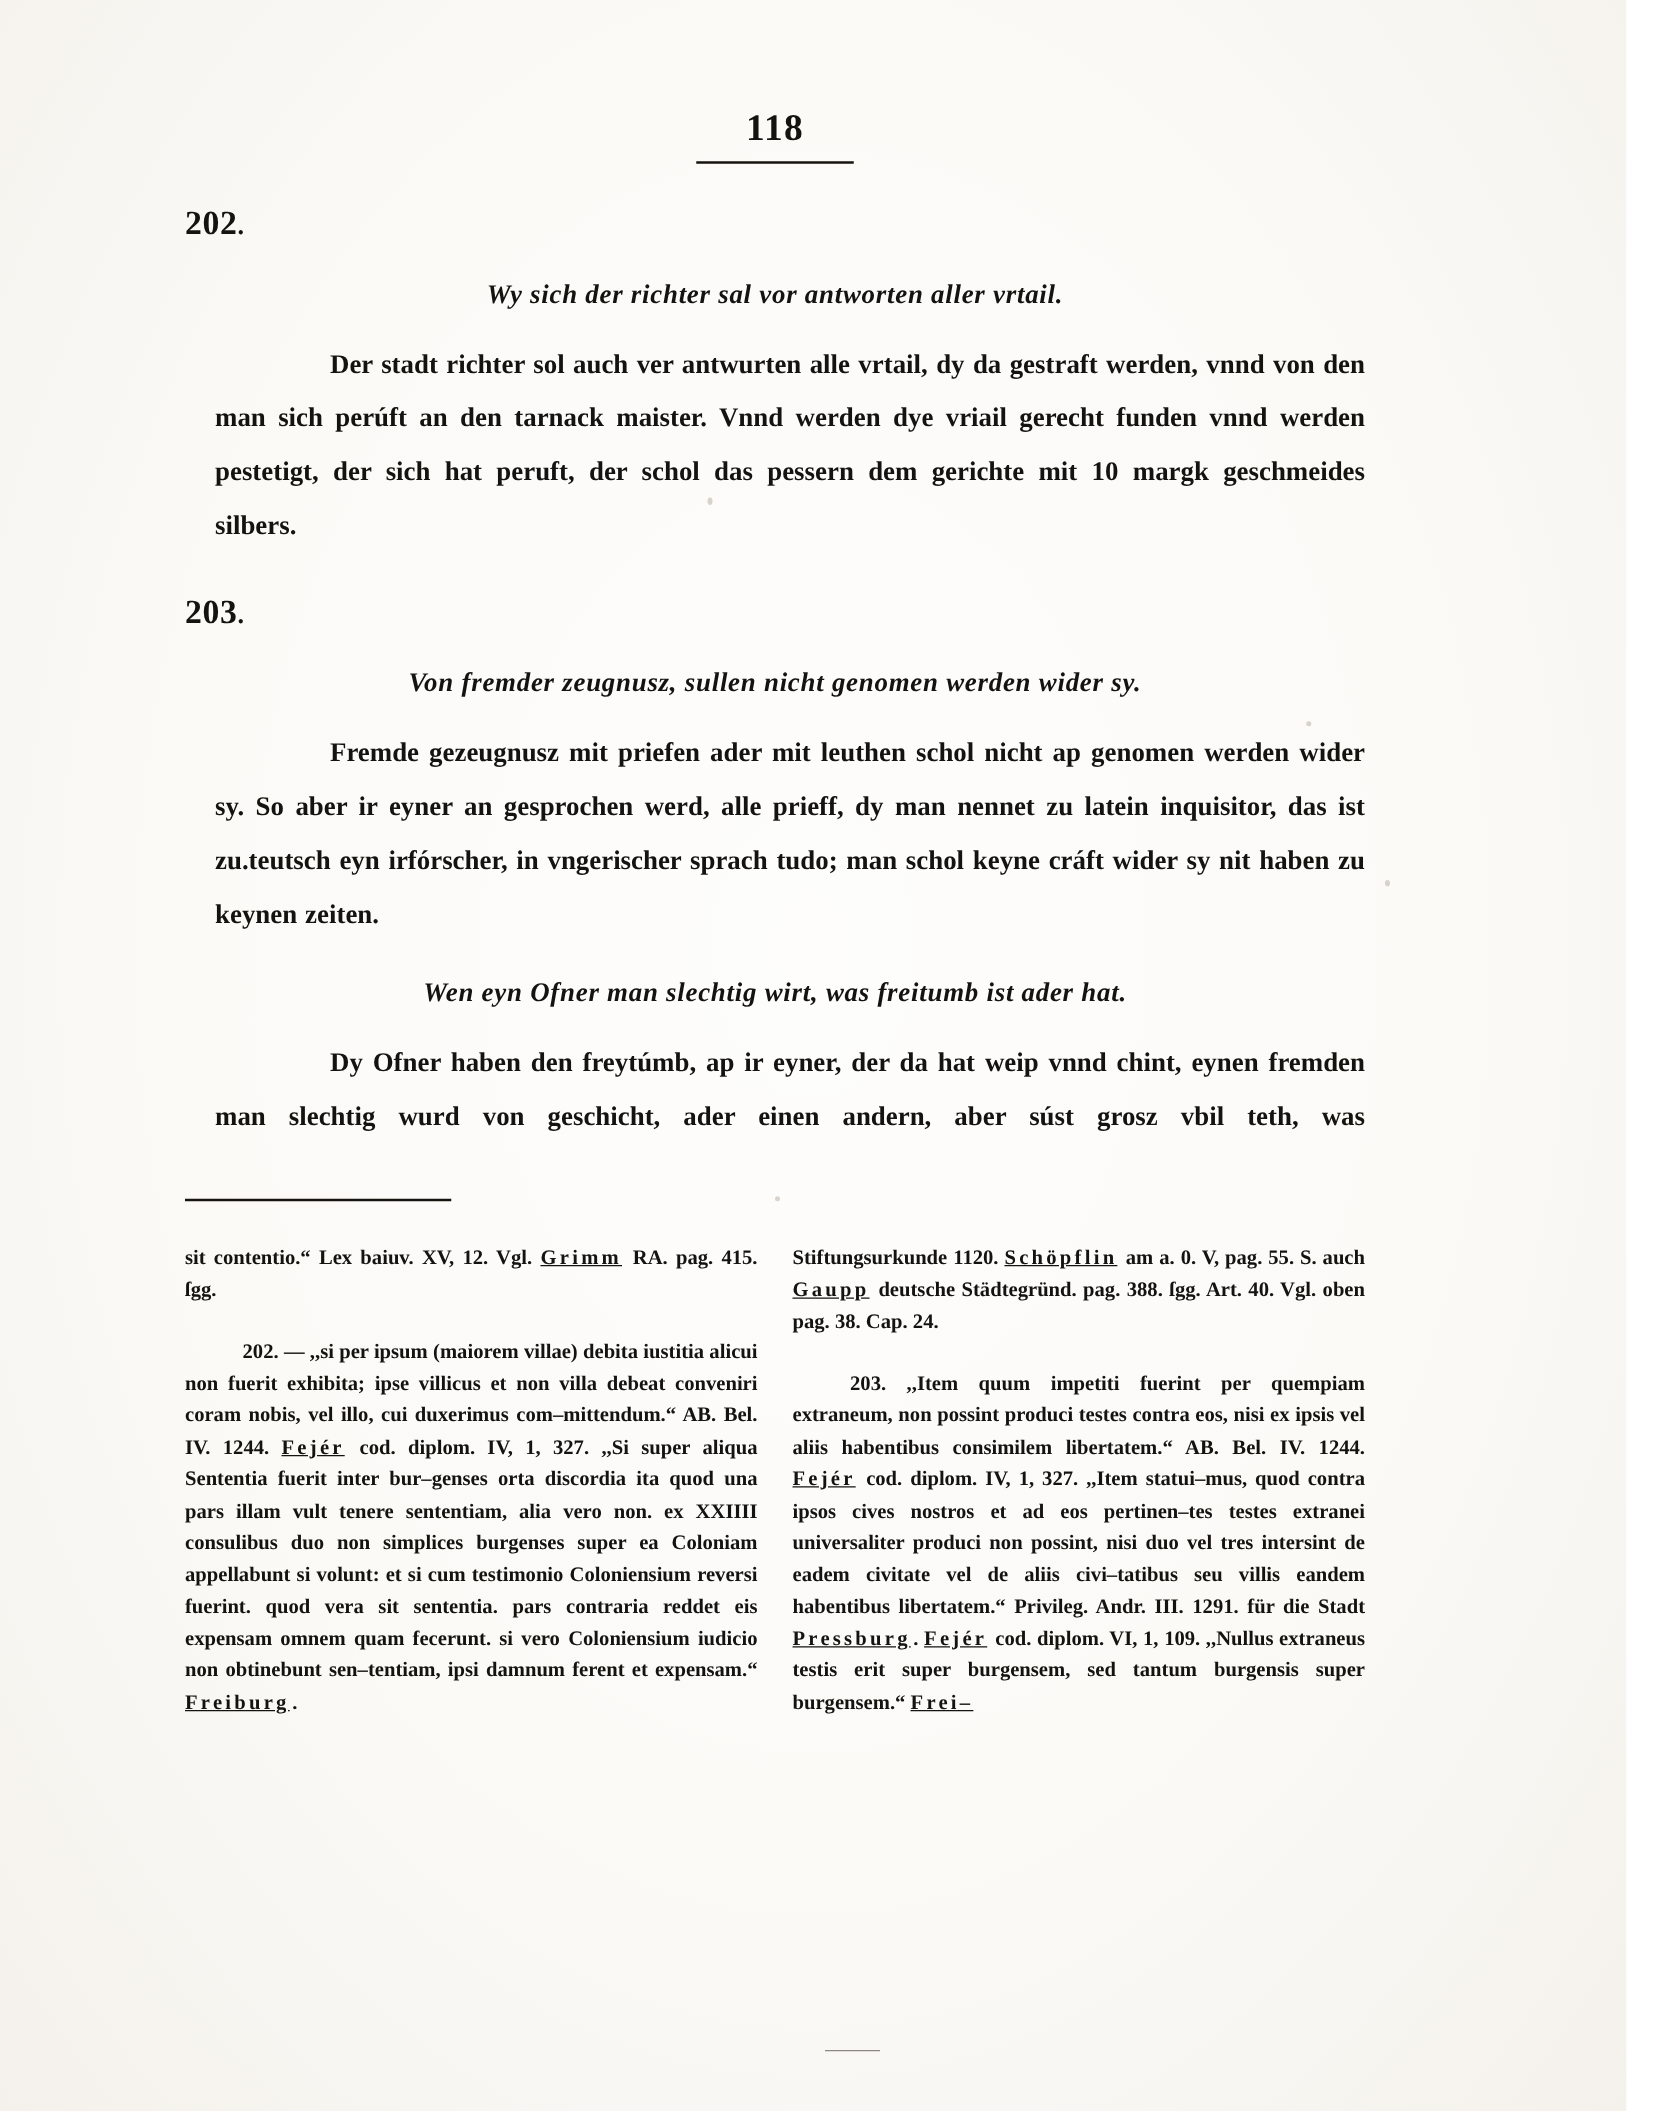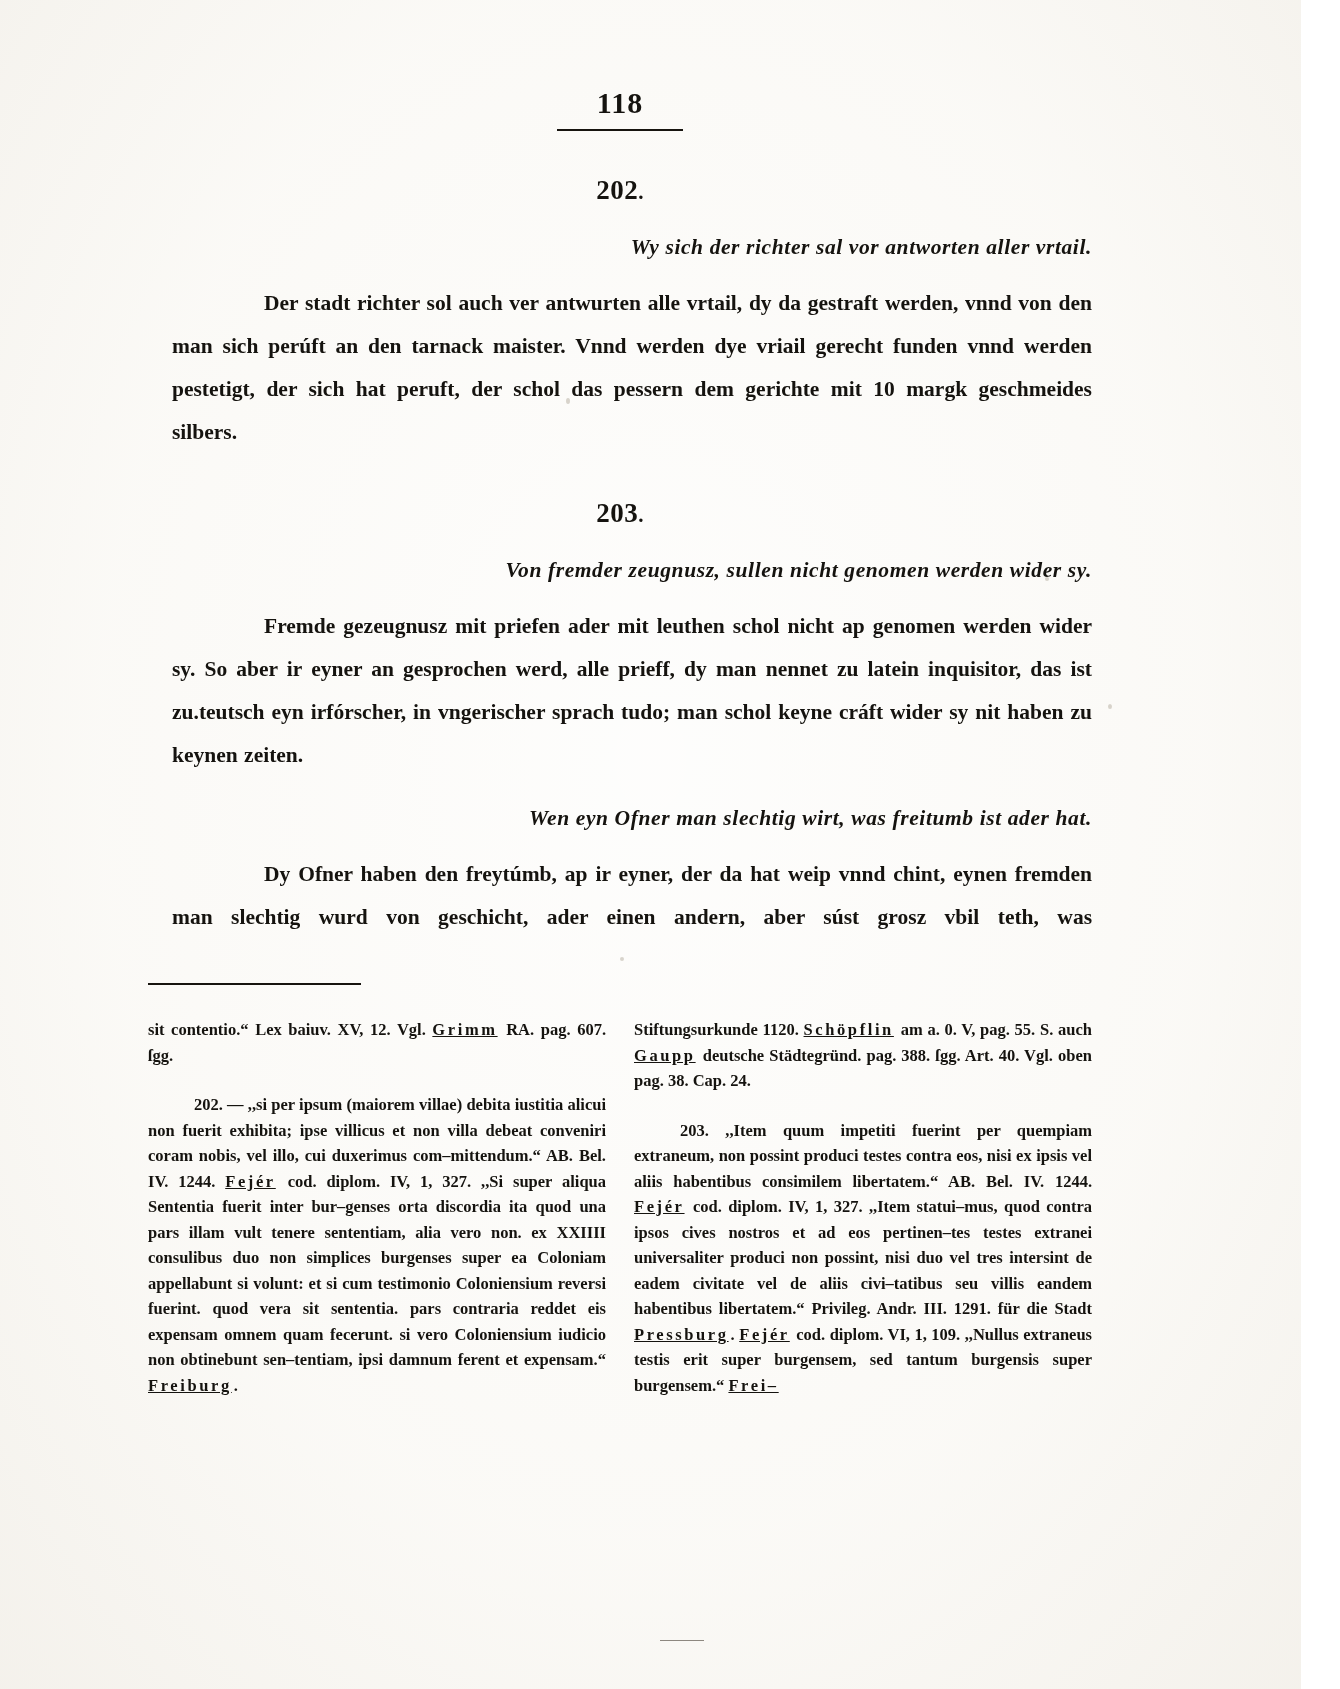--- a/index.html
+++ b/index.html
@@ -55,35 +55,35 @@
   }
   .page-number-rule {
     width: 126px;
     height: 0;
     margin: 6px auto 0 auto;
     border-top: 2.5px solid #17140f;
   }
 
   
   .section-number {
-    text-align: center;
+    text-align: left;
     font-weight: bold;
     font-size: 27px;
     letter-spacing: 0.5px;
-    margin-top: 44px;
+    margin-top: 32px;
     margin-bottom: 0;
   }
   .section-number .dot {
     font-weight: bold;
     font-size: 21px;
   }
 
   
   .rubric {
-    text-align: right;
+    text-align: center;
     font-style: italic;
     font-weight: bold;
     font-size: 21.5px;
     letter-spacing: 0.6px;
     margin-top: 29px;
     margin-bottom: 0;
   }
 
   
   .body-par {
@@ -185,21 +185,21 @@
     <div class="rubric">Von fremder zeugnusz, sullen nicht genomen werden wider sy.</div>
     <p class="body-par" id="body-203"><span>Fremde gezeugnusz mit priefen ader mit leuthen schol nicht ap genomen werden wider sy.  So aber ir eyner an gesprochen werd, alle prieff, dy man nennet zu latein inquisitor, das ist zu.teutsch eyn irfórscher, in vngerischer sprach tudo; man schol keyne cráft wider sy nit haben zu keynen zeiten.</span></p>
 
     <div class="rubric">Wen eyn Ofner man slechtig wirt, was freitumb ist ader hat.</div>
     <p class="body-par last-justified" id="body-204"><span>Dy Ofner haben den freytúmb, ap ir eyner, der da hat weip vnnd chint, eynen fremden man slechtig wurd von geschicht, ader einen andern, aber súst grosz vbil teth, was</span></p>
 
     <div class="footnote-rule"></div>
 
     <div class="footnotes">
       <div class="fn-col left" id="fn-left">
-          <p class="fn-par"><span>sit contentio.“   Lex baiuv. XV, </span><span style="font-weight: 800;">12</span><span>. Vgl. </span><span class="sperr">Grimm</span><span> RA. pag. </span><span style="font-weight: 800;">607</span><span>. ſgg.</span></p>
+          <p class="fn-par"><span>sit contentio.“   Lex baiuv. XV, </span><span style="font-weight: 800;">12</span><span>. Vgl. </span><span class="sperr">Grimm</span><span> RA. pag. </span><span style="font-weight: 800;">415</span><span>. ſgg.</span></p>
           <p class="fn-par indented"><span style="font-weight: 800;">202</span><span>.  —  ,,si per ipsum (maiorem villae) debita iustitia alicui non fuerit exhibita; ipse villicus et non villa debeat conveniri coram nobis, vel illo, cui duxerimus com–mittendum.“  AB. Bel. IV. </span><span style="font-weight: 800;">1244</span><span>.  </span><span class="sperr">Fejér</span><span> cod. diplom. IV, </span><span style="font-weight: 800;">1</span><span>, </span><span style="font-weight: 800;">327</span><span>.  ,,Si super aliqua Sententia fuerit inter bur–genses orta discordia ita quod una pars illam vult tenere sententiam, alia vero non. ex XXIIII consulibus duo non simplices burgenses super ea Coloniam appellabunt si volunt: et si cum testimonio Coloniensium reversi fuerint. quod vera sit sententia. pars contraria reddet eis expensam omnem quam fecerunt. si vero Coloniensium iudicio non obtinebunt sen–tentiam, ipsi damnum ferent et expensam.“  </span><span class="sperr">Freiburg</span><span>.</span></p>
         </div>
       <div class="fn-col right" id="fn-right">
           <p class="fn-par"><span>Stiftungsurkunde </span><span style="font-weight: 800;">1120</span><span>. </span><span class="sperr">Schöpflin</span><span> am a. 0. V, pag. </span><span style="font-weight: 800;">55</span><span>. S. auch </span><span class="sperr">Gaupp</span><span> deutsche Städtegründ. pag. </span><span style="font-weight: 800;">388</span><span>. ſgg. Art. </span><span style="font-weight: 800;">40</span><span>. Vgl. oben pag. </span><span style="font-weight: 800;">38</span><span>. Cap. </span><span style="font-weight: 800;">24</span><span>.</span></p>
           <p class="fn-par indented"><span style="font-weight: 800;">203</span><span>.  ,,Item quum impetiti fuerint per quempiam extraneum, non possint produci testes contra eos, nisi ex ipsis vel aliis habentibus consimilem libertatem.“ AB. Bel. IV. </span><span style="font-weight: 800;">1244</span><span>. </span><span class="sperr">Fejér</span><span> cod. diplom. IV, </span><span style="font-weight: 800;">1</span><span>, </span><span style="font-weight: 800;">327</span><span>.  ,,Item statui–mus, quod contra ipsos cives nostros et ad eos pertinen–tes testes extranei universaliter produci non possint, nisi duo vel tres intersint de eadem civitate vel de aliis civi–tatibus seu villis eandem habentibus libertatem.“  Privileg. Andr. III. </span><span style="font-weight: 800;">1291</span><span>. für die Stadt </span><span class="sperr">Pressburg</span><span>. </span><span class="sperr">Fejér</span><span> cod. diplom. VI, </span><span style="font-weight: 800;">1</span><span>, </span><span style="font-weight: 800;">109</span><span>.   ,,Nullus extraneus testis erit super burgensem, sed tantum burgensis super burgensem.“ </span><span class="sperr">Frei–</span></p>
         </div>
     </div>
 
   </div>
 

